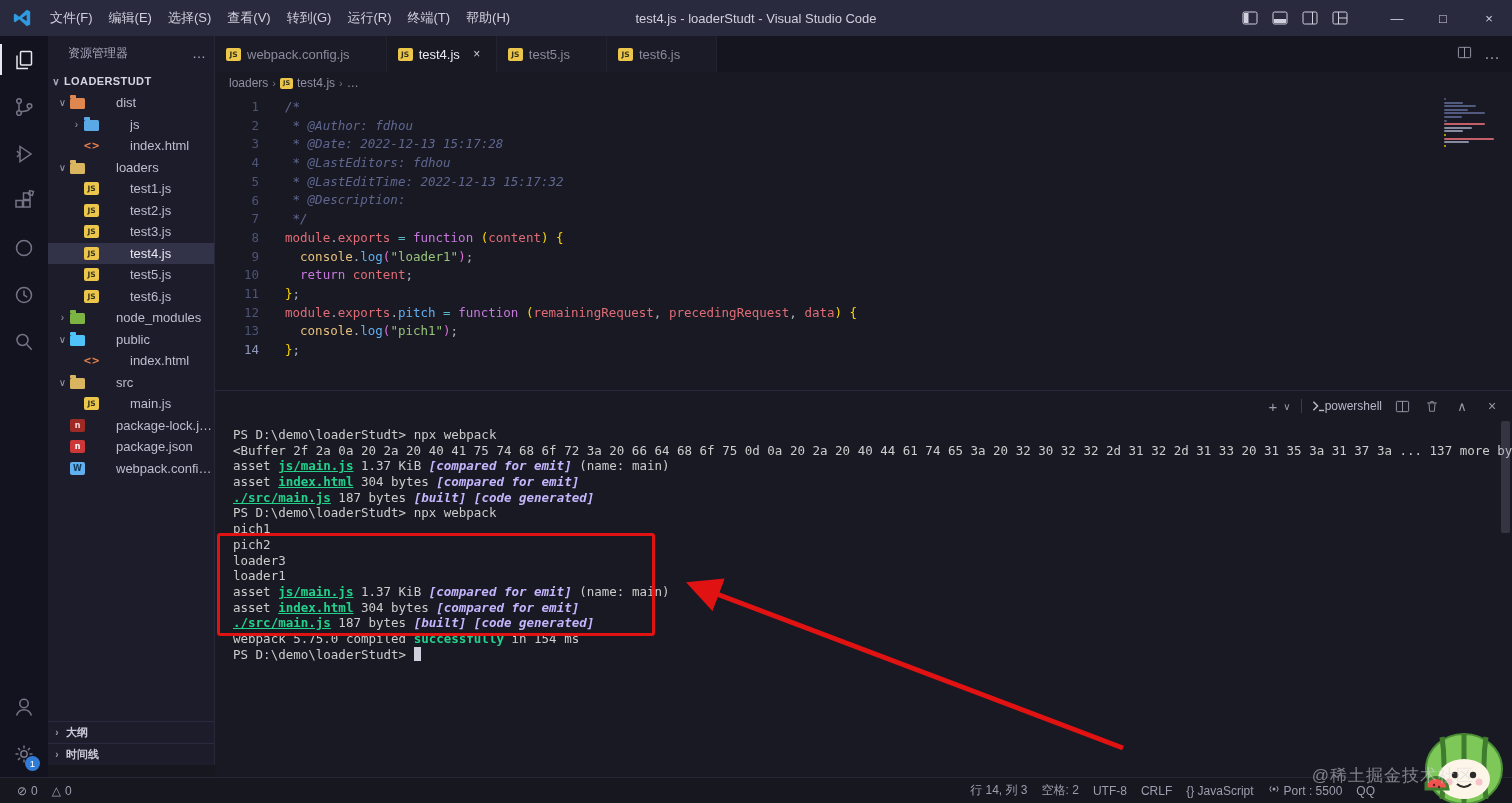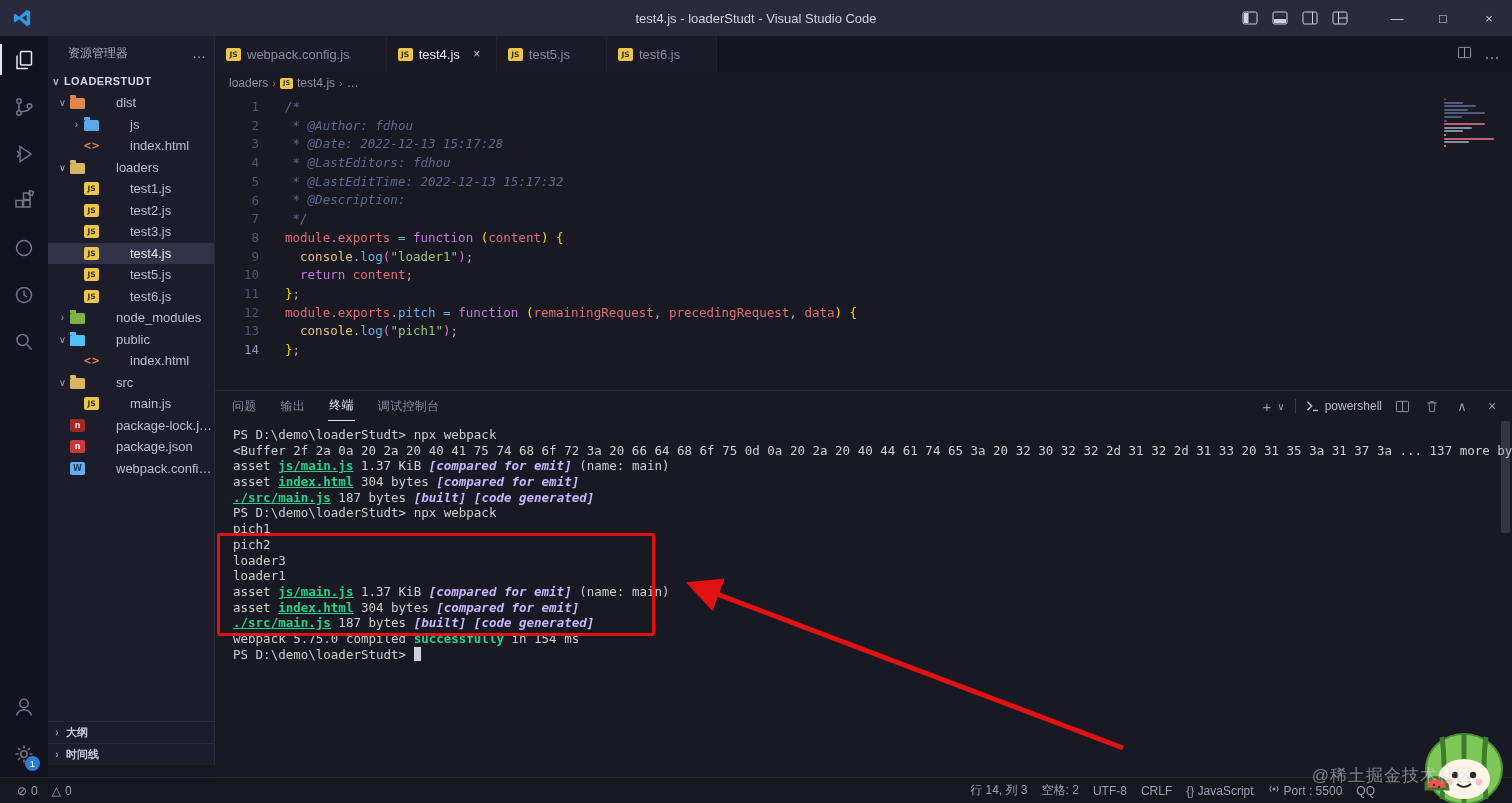--- a/index.html
+++ b/index.html
@@ -81,21 +81,21 @@
   .minimap .mbar{height:2px;margin-bottom:1.6px;border-radius:1px;}
 
   
   .panel{flex:1;display:flex;flex-direction:column;border-top:1px solid #2a2a3e;background:#191924;position:relative;}
   .panel-header{height:30px;display:flex;align-items:center;padding:0 10px 0 16px;flex:none;}
   .ptab{font-size:12px;color:#8a8a9c;margin-right:22px;padding:6px 1px;cursor:pointer;text-transform:none;letter-spacing:.3px;}
   .ptab.active{color:#e7e7ee;border-bottom:1px solid #e7e7ee;}
   .panel-actions{margin-left:auto;display:flex;align-items:center;gap:10px;color:#9a9aac;font-size:13px;}
   .pa-group{display:flex;align-items:center;gap:6px;cursor:pointer;}
   .pa-sep{width:1px;height:14px;background:#3a3a50;}
-  .shell-label{font-size:12px;color:#b8b8c8;display:flex;align-items:center;gap:6px;cursor:pointer;}
+  .shell-label{font-size:12px;color:#b8b8c8;display:flex;align-items:center;cursor:pointer;}
   .pa-icon{width:20px;height:20px;display:flex;align-items:center;justify-content:center;border-radius:4px;cursor:pointer;}
   .terminal{flex:1;position:relative;padding:6px 0 0 18px;font-family:"DejaVu Sans Mono",monospace;font-size:12.5px;line-height:15.7px;color:#cccccc;overflow:hidden;}
   .tline{white-space:pre;height:15.7px;}
   .t-file{color:#23d18b;font-weight:bold;text-decoration:underline;}
   .t-yel{color:#c4b5fd;font-weight:bold;font-style:italic;}
   .t-ok{color:#23d18b;font-weight:bold;}
   .cursor{display:inline-block;width:7.5px;height:14px;background:#cfcfdd;vertical-align:-2px;}
   .scroll-thumb{position:absolute;top:0;right:2px;width:9px;height:112px;background:rgba(121,121,146,.28);border-radius:2px;cursor:pointer;}
   .annotation-box{position:absolute;left:2px;top:112px;width:438px;height:103px;border:3px solid #e01212;border-radius:3px;pointer-events:none;z-index:5;}
 
@@ -111,20 +111,30 @@
   .watermark{position:absolute;right:38px;bottom:16px;font-size:17px;color:rgba(214,214,226,.55);z-index:62;letter-spacing:1px;}
   .mascot{position:absolute;right:4px;bottom:-4px;z-index:60;}
 </style>
 </head>
 <body>
 
 <div class="titlebar">
   <svg class="vscode-logo" viewBox="0 0 24 24">
     <path fill="#2f9ae0" d="M17.8 2.2 8.6 10.6 3.9 7 2.2 7.9v8.2l1.7.9 4.7-3.6 9.2 8.4 4-1.9V4.1l-4-1.9zM17.6 8v8L12 12l5.6-4z"></path>
   </svg>
+  <div class="menu-bar">
+      <span class="menu-item">文件(F)</span>
+      <span class="menu-item">编辑(E)</span>
+      <span class="menu-item">选择(S)</span>
+      <span class="menu-item">查看(V)</span>
+      <span class="menu-item">转到(G)</span>
+      <span class="menu-item">运行(R)</span>
+      <span class="menu-item">终端(T)</span>
+      <span class="menu-item">帮助(H)</span>
+    </div>
   <div class="tb-title">test4.js - loaderStudt - Visual Studio Code</div>
   <div class="tb-controls">
     <div class="tb-layouticons">
       <span>
           <svg width="16" height="14" viewBox="0 0 16 14">
             <rect x="1" y="1" width="14" height="12" rx="1.5" fill="none" stroke="#cfcfdd"></rect>
             <rect x="2" y="2" width="4.5" height="10" fill="#cfcfdd"></rect>
           </svg>
         </span>
       <span>
@@ -423,26 +433,20 @@
         <div class="mbar" style="width: 18.7px; background: rgb(154, 160, 181);"></div>
         <div class="mbar" style="width: 2.2px; background: rgb(255, 215, 0);"></div>
         <div class="mbar" style="width: 50px; background: rgb(224, 108, 117);"></div>
         <div class="mbar" style="width: 25.3px; background: rgb(154, 160, 181);"></div>
         <div class="mbar" style="width: 2.2px; background: rgb(255, 215, 0);"></div>
       </div>
   </div>
 
   <div class="panel">
     <div class="panel-header">
-      <div style="display:flex;align-items:center;">
-          <span class="ptab">问题</span>
-          <span class="ptab">输出</span>
-          <span class="ptab active">终端</span>
-          <span class="ptab">调试控制台</span>
-        </div>
       <div class="panel-actions">
         <div class="pa-group">
           <span style="font-size:15px;">+</span>
           <span style="font-size:10px;">∨</span>
         </div>
         <div class="pa-sep"></div>
         <div class="shell-label">
           <svg width="13" height="12" viewBox="0 0 14 12">
               <path d="M1.5 1.5 6 6 1.5 10.5" fill="none" stroke="#b8b8c8" stroke-width="1.6"></path>
               <line x1="7.5" y1="10.8" x2="13" y2="10.8" stroke="#b8b8c8" stroke-width="1.6"></line>

